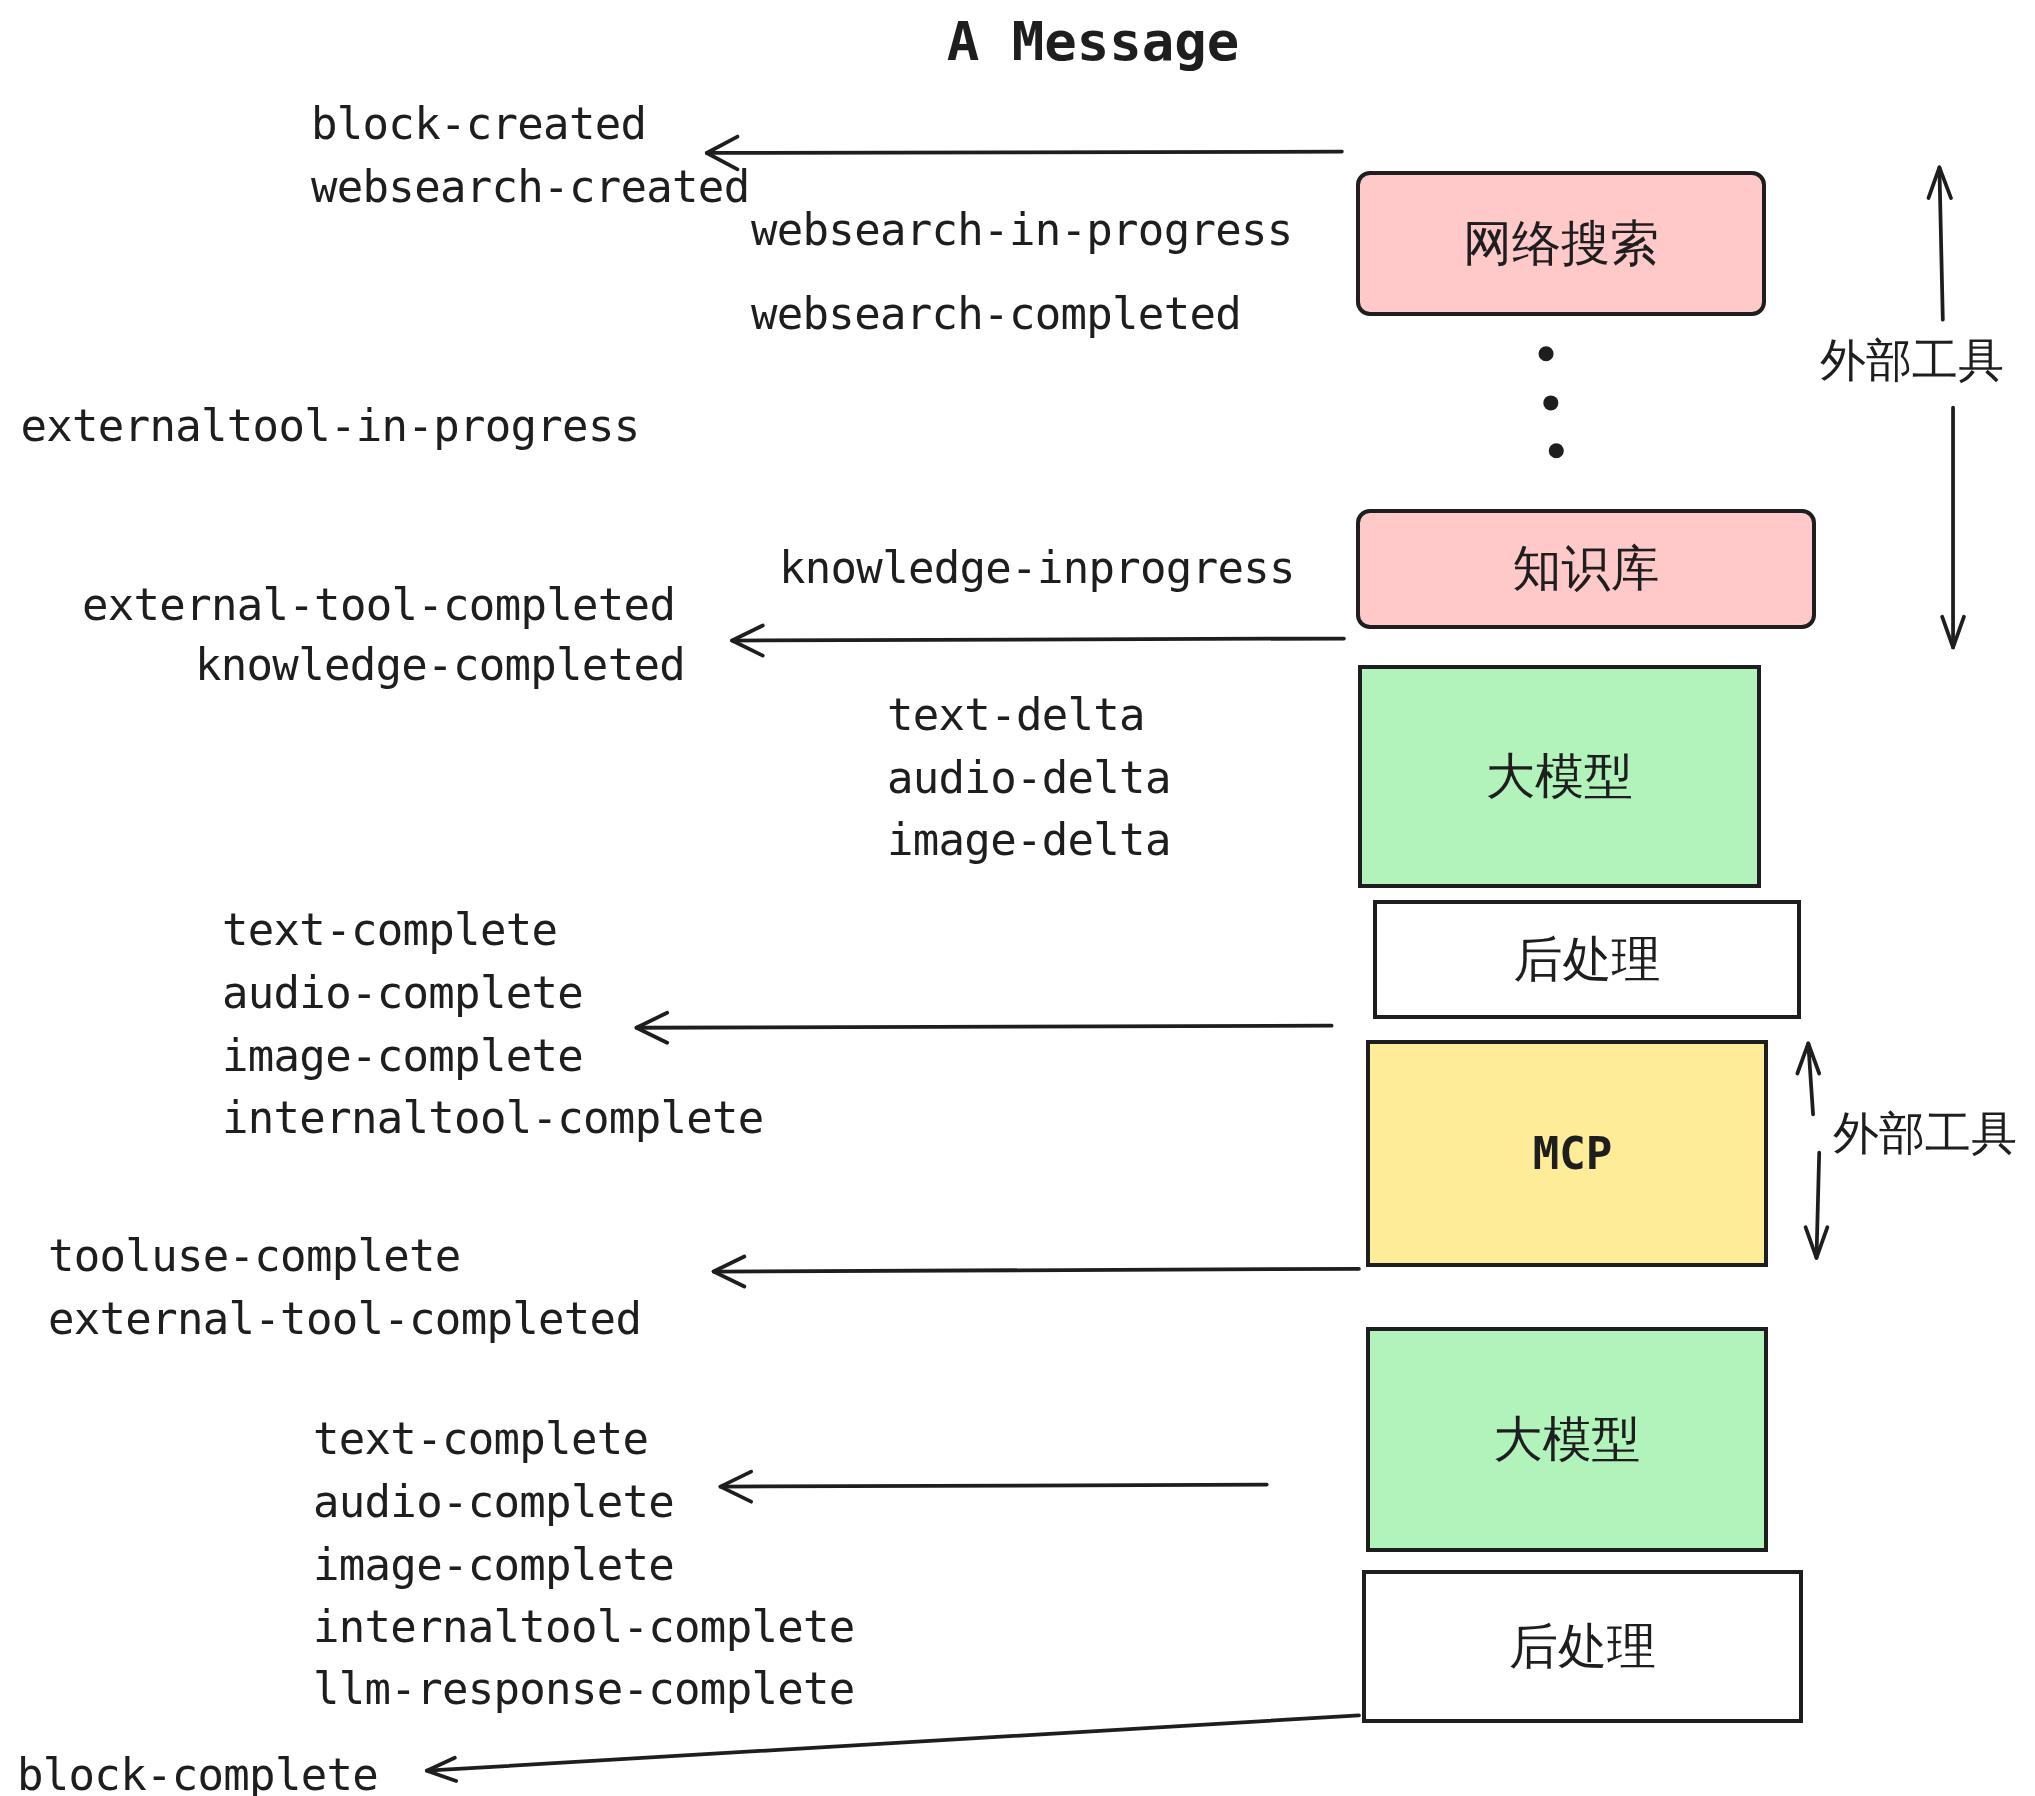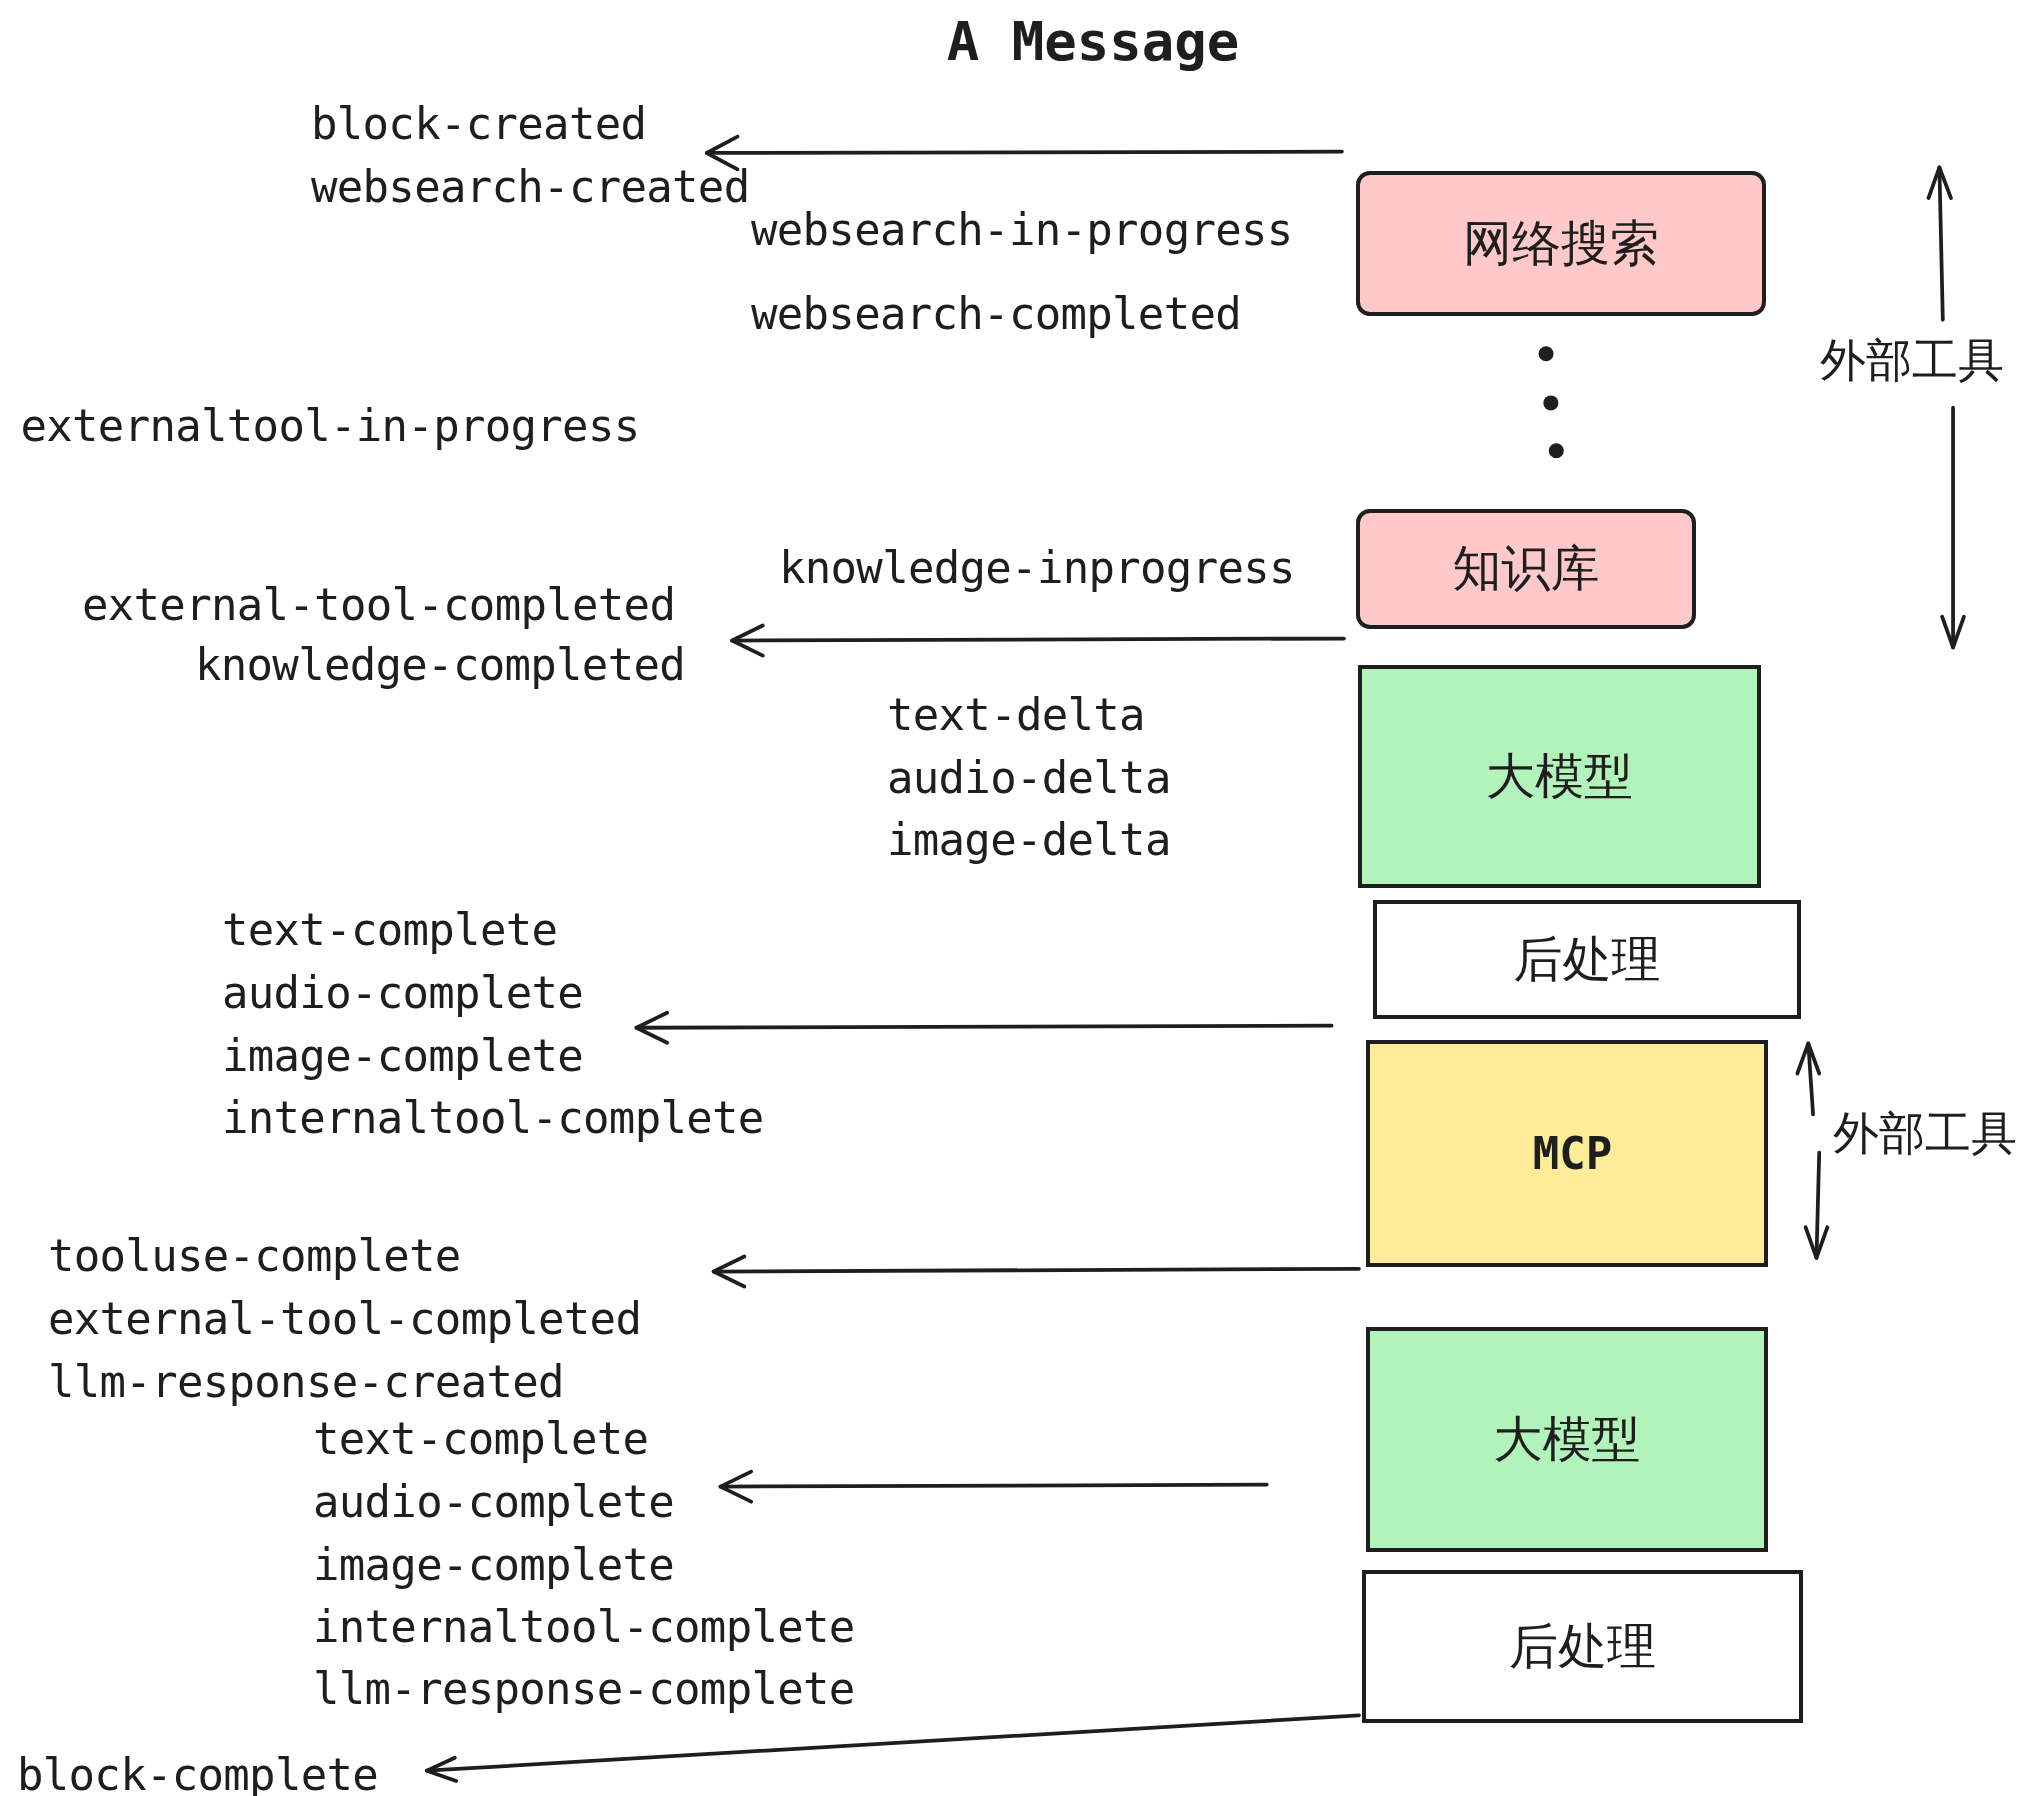--- a/index.html
+++ b/index.html
@@ -111,32 +111,31 @@
   <div class="evt" style="left:195px;top:664px">knowledge-completed</div>
   <div class="evt" style="left:887px;top:714px">text-delta</div>
   <div class="evt" style="left:887px;top:777px">audio-delta</div>
   <div class="evt" style="left:887px;top:839px">image-delta</div>
   <div class="evt" style="left:222px;top:929px">text-complete</div>
   <div class="evt" style="left:222px;top:992px">audio-complete</div>
   <div class="evt" style="left:222px;top:1055px">image-complete</div>
   <div class="evt" style="left:222px;top:1117px">internaltool-complete</div>
   <div class="evt" style="left:48px;top:1255px">tooluse-complete</div>
   <div class="evt" style="left:48px;top:1318px">external-tool-completed</div>
-  <div class="evt" style="left:48px;top:1381px">llm-response-created</div>
   <div class="evt" style="left:313px;top:1438px">text-complete</div>
   <div class="evt" style="left:313px;top:1501px">audio-complete</div>
   <div class="evt" style="left:313px;top:1564px">image-complete</div>
   <div class="evt" style="left:313px;top:1626px">internaltool-complete</div>
   <div class="evt" style="left:313px;top:1688px">llm-response-complete</div>
   <div class="evt" style="left:17px;top:1774px">block-complete</div>
 
   <div class="box pink" style="left:1356px;top:171px;width:410px;height:145px">
     <span>网络搜索</span>
   </div>
-  <div class="box pink" style="left:1356px;top:509px;width:340px;height:120px">
+  <div class="box pink" style="left:1356px;top:509px;width:460px;height:120px">
     <span>知识库</span>
   </div>
   <div class="box green" style="left:1358px;top:639px;width:403px;height:223px">
     <span>大模型</span>
   </div>
   <div class="box white" style="left:1373px;top:900px;width:428px;height:119px">
     <span>后处理</span>
   </div>
   <div class="box yellow mono" style="left:1366px;top:1040px;width:402px;height:227px">
     <span>MCP</span>

